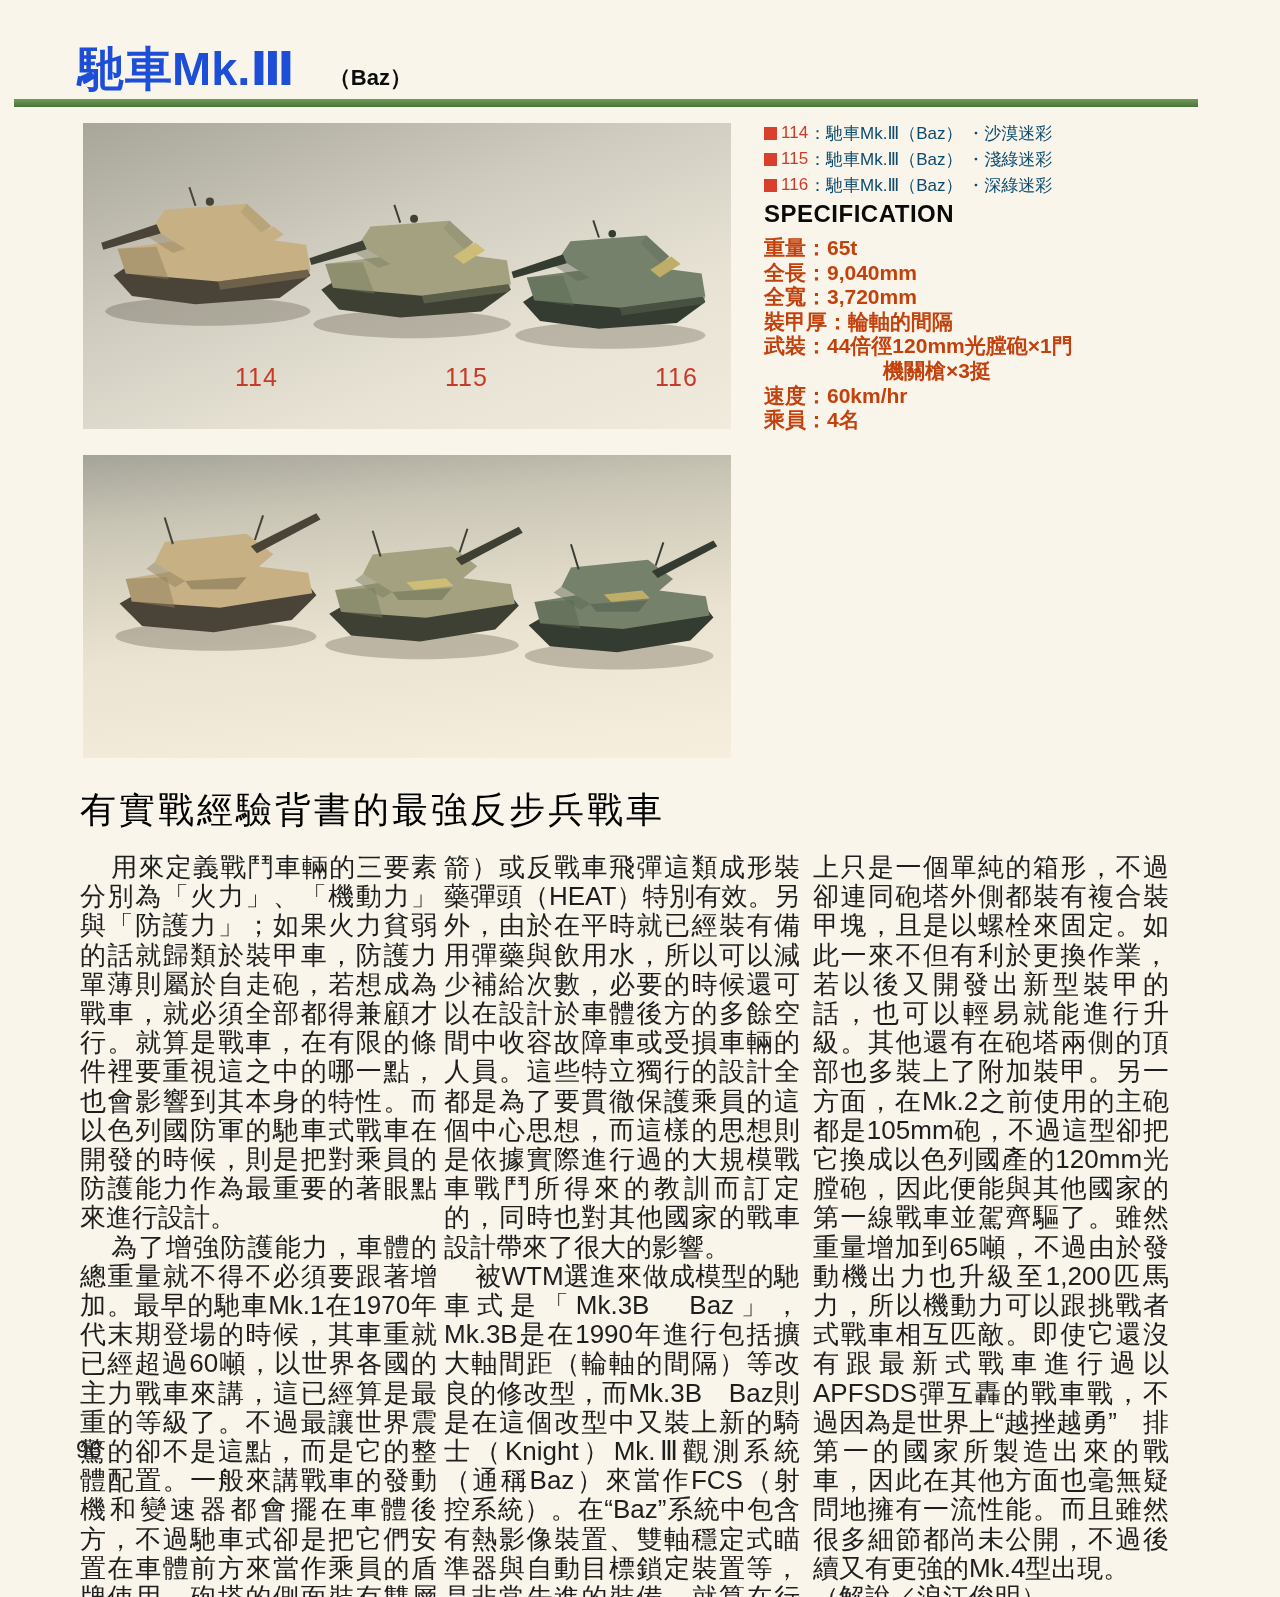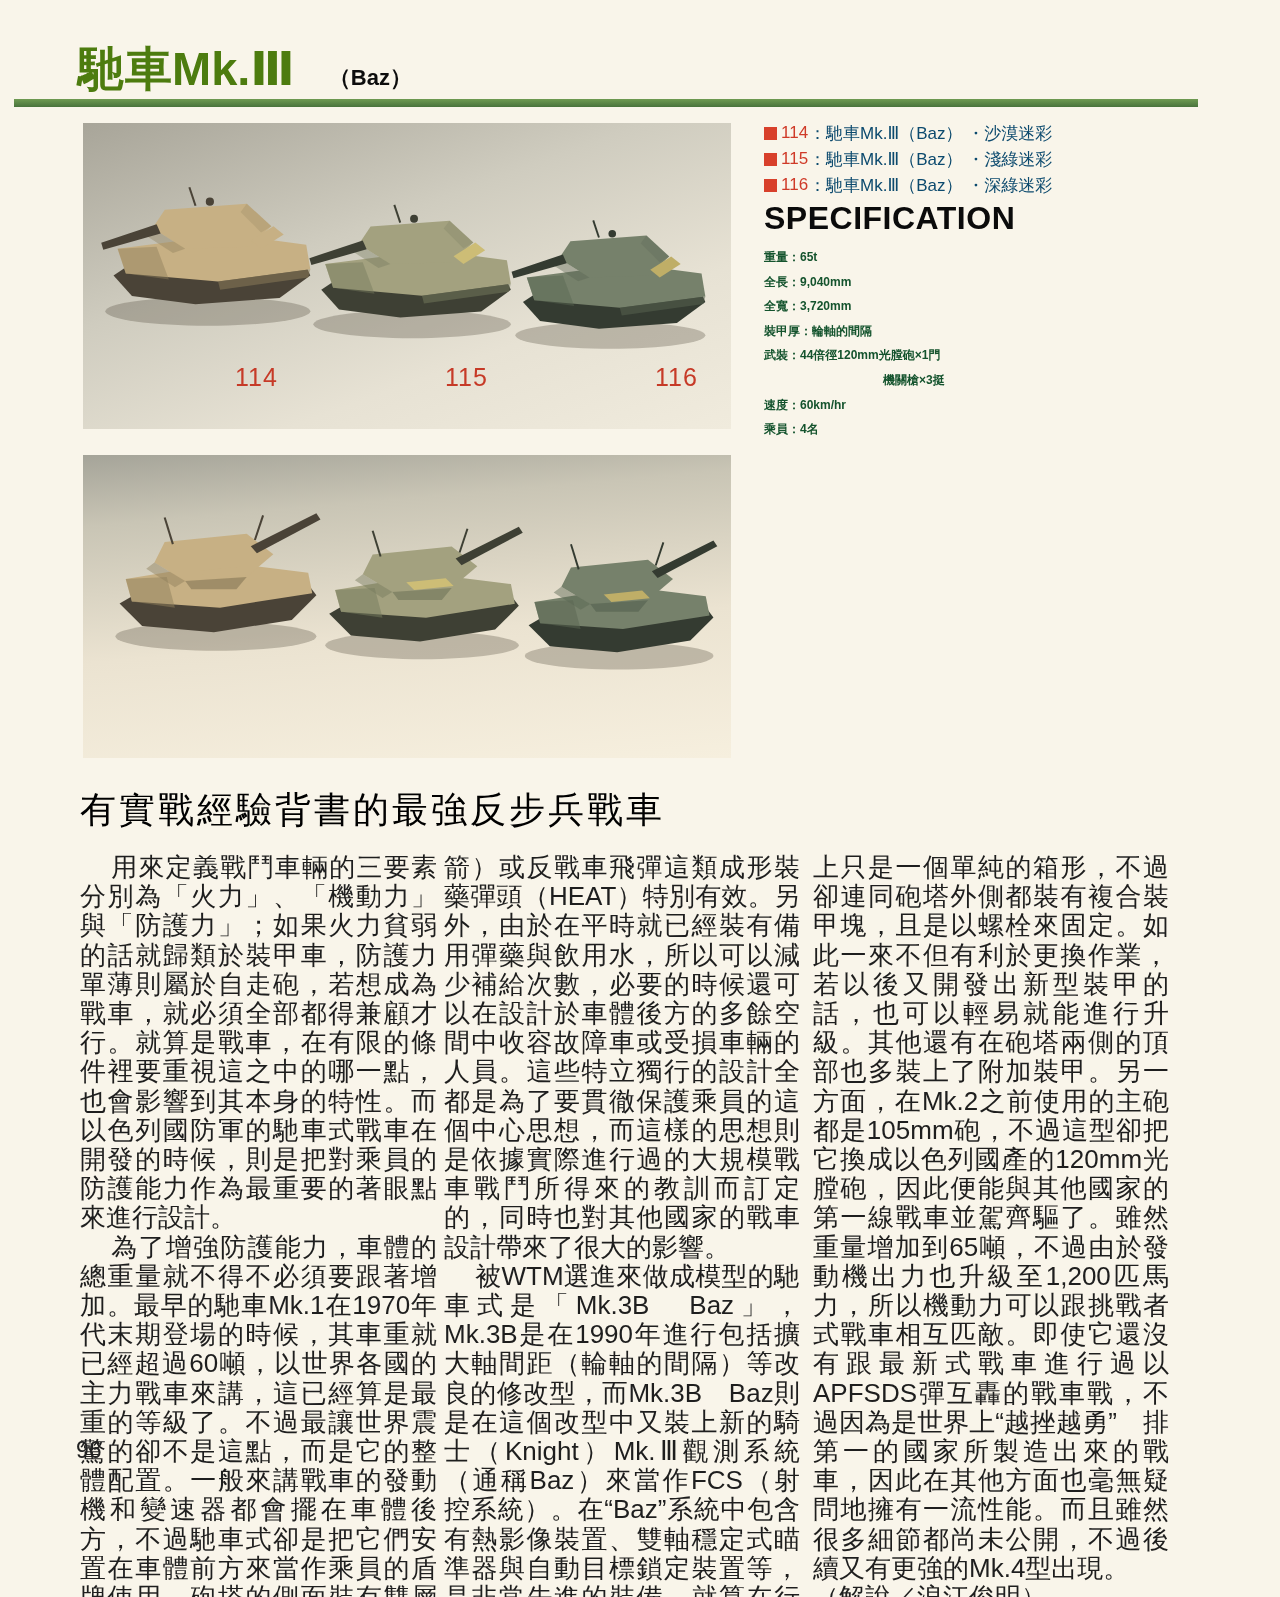--- a/index.html
+++ b/index.html
@@ -8,21 +8,21 @@
     background:#f9f5ea;
     font-family:"Liberation Sans","DejaVu Sans",sans-serif;
     color:#1f1f1f;
     position:relative;
     overflow:hidden;
   }
   .page{position:absolute;inset:0;}
 
   
   .title-wrap{position:absolute;left:78px;top:38px;white-space:nowrap;}
-  .title-main{font-size:47px;font-weight:900;letter-spacing:0px;color:#4d7c0f;}
+  .title-main{font-size:47px;font-weight:900;letter-spacing:0px;color:#1d4ed8;}
   .title-suffix{font-size:22px;font-weight:700;margin-left:34px;color:#0d0d0d;margin-top:6px;}
   .green-rule{
     position:absolute;left:14px;top:99px;width:1184px;height:8px;
     background:linear-gradient(to bottom,#6f9b52,#49733c);
   }
 
   
   .photo{position:absolute;overflow:hidden;}
   .photo-top{
     left:83px;top:123px;width:648px;height:306px;
@@ -39,23 +39,23 @@
 
   
   .captions{position:absolute;left:764px;top:120px;}
   .cap-row{display:flex;align-items:center;height:26px;font-size:17px;white-space:nowrap;}
   .sq{width:13px;height:13px;background:#d8402b;display:inline-block;margin-right:4px;flex:none;}
   .cap-num{color:#cf3a28;font-weight:500;margin-right:1px;}
   .cap-text{color:#0c4a6e;font-weight:500;}
 
   
   .spec{position:absolute;left:764px;top:200px;width:480px;}
-  .spec-heading{font-size:32px;font-weight:800;letter-spacing:0.5px;color:#0b0b0b;}
+  .spec-heading{font-size:24px;font-weight:800;letter-spacing:0.5px;color:#0b0b0b;}
   .spec-rows{margin-top:8px;}
-  .spec-row{font-size:12px;line-height:24.6px;font-weight:600;color:#14532d;white-space:nowrap;}
+  .spec-row{font-size:21px;line-height:24.6px;font-weight:600;color:#c2410c;white-space:nowrap;}
   .spec-row.indent{padding-left:119px;}
 
   
   .article-heading{
     position:absolute;left:80px;top:786px;
     font-size:36px;font-weight:500;letter-spacing:3px;color:#000000;white-space:nowrap;
   }
   .col{position:absolute;top:853px;font-size:26px;line-height:29.2px;color:#1e1e1e;
        text-align:justify;}
   .col p{margin:0;}

